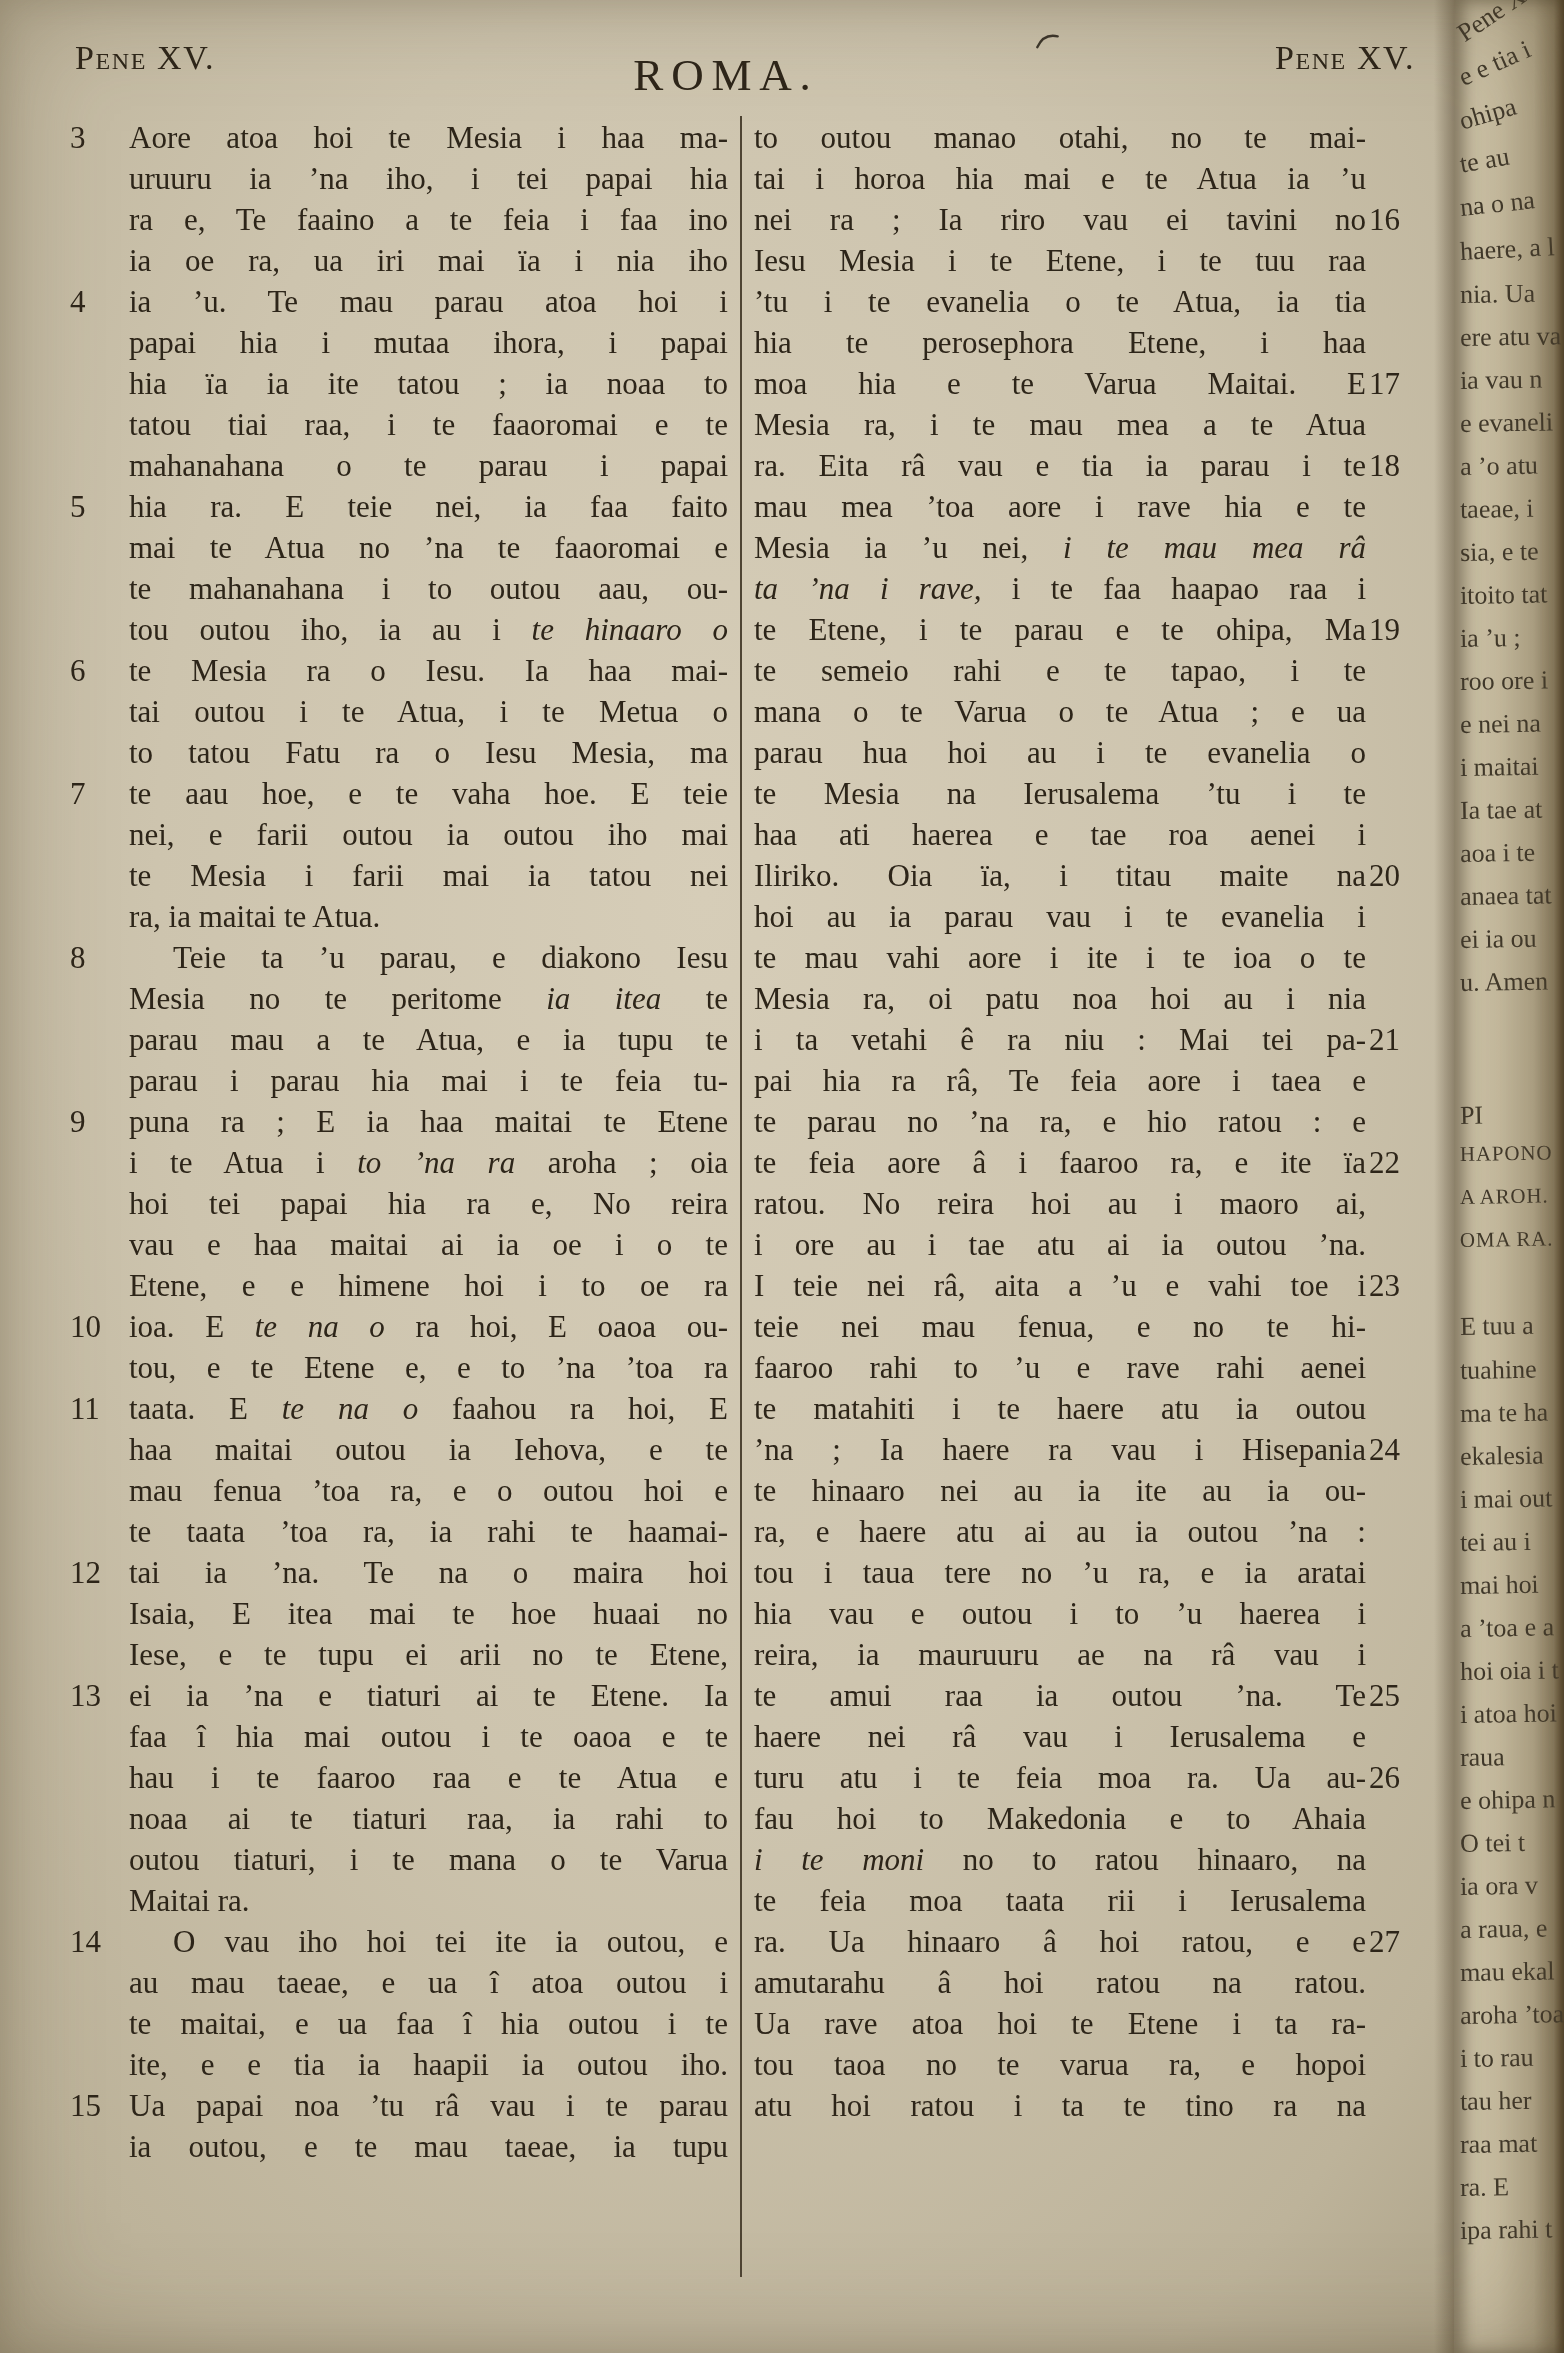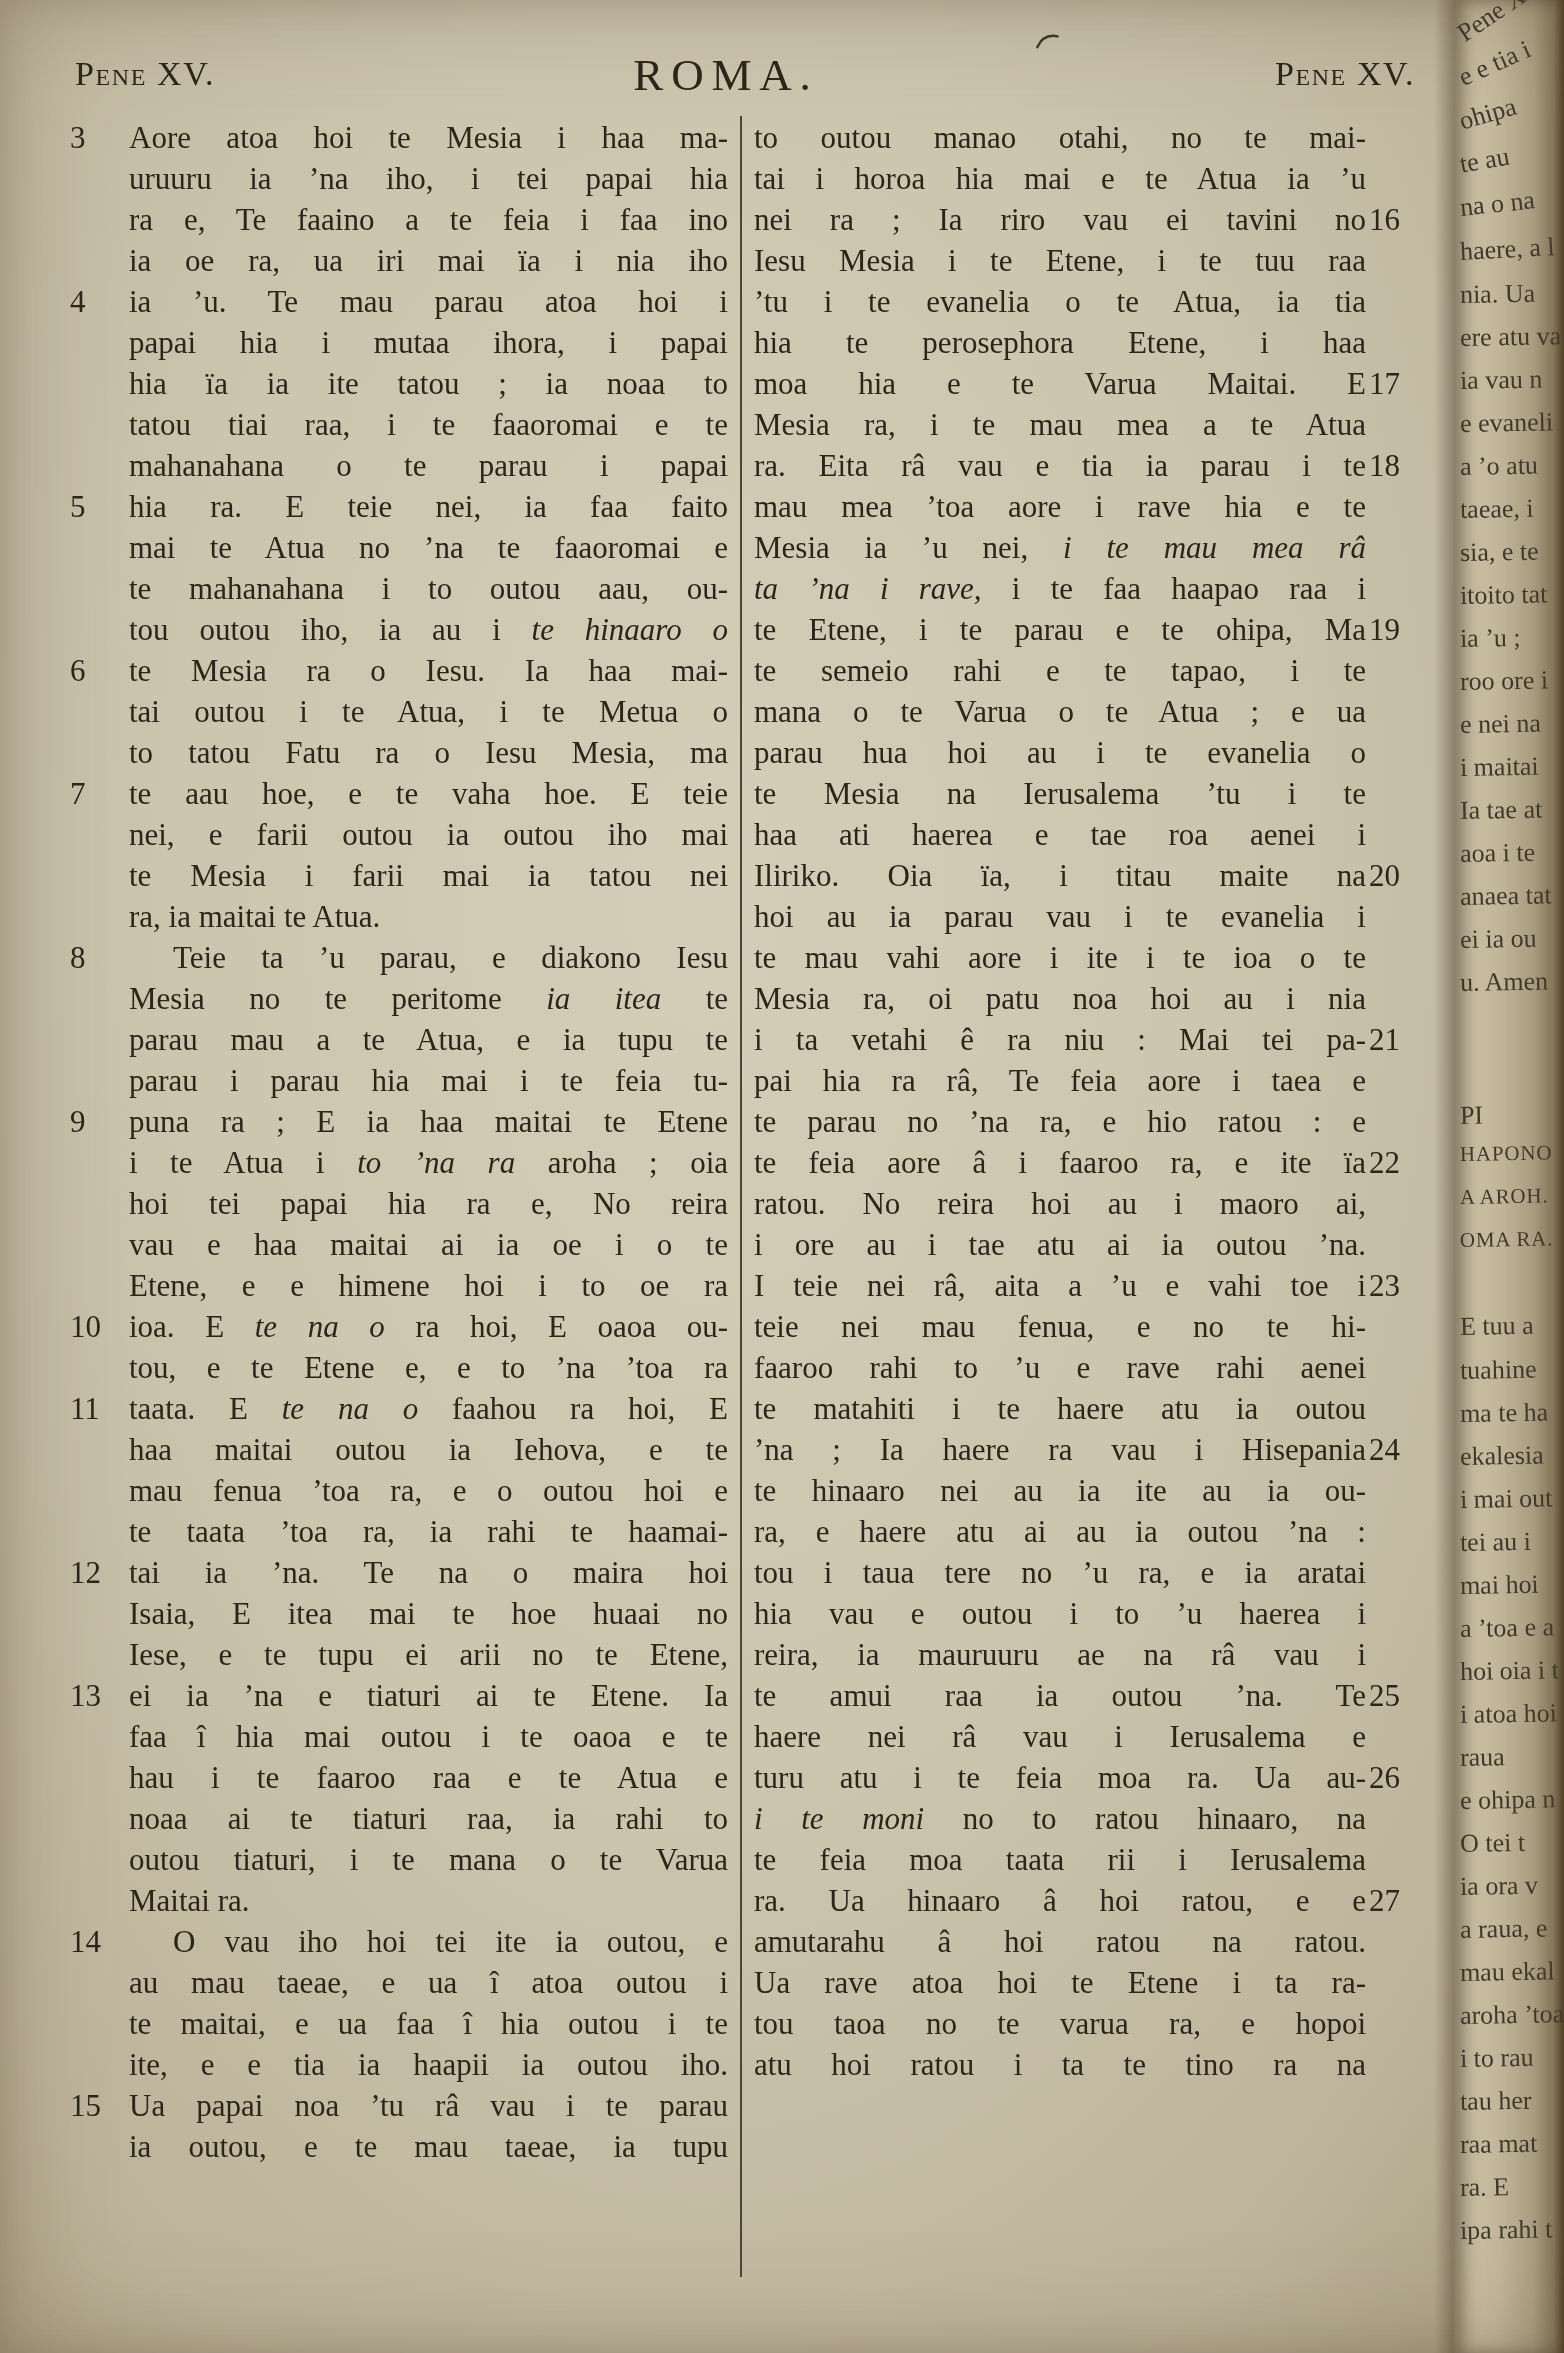--- a/index.html
+++ b/index.html
@@ -5,21 +5,21 @@
   html,body{margin:0;padding:0;}
   body{
     width:1565px;height:2354px;position:relative;overflow:hidden;
     font-family:"Liberation Serif","DejaVu Serif",serif;
     background:radial-gradient(ellipse at 45% 38%, #d6cdb8 0%, #cdc4ae 45%, #bdb39a 80%, #a89d82 100%);
     color:#2d2519;
   }
   .vignette{position:absolute;inset:0;pointer-events:none;
     box-shadow:inset 0 0 110px rgba(90,75,50,.35), inset 0 0 31px rgba(90,75,50,.18);}
   
-  .running-head{position:absolute;top:55px;font-size:34px;font-variant:small-caps;letter-spacing:1.6px;color:#2d2519;}
+  .running-head{position:absolute;top:39px;font-size:34px;font-variant:small-caps;letter-spacing:1.6px;color:#2d2519;}
   .rh-left{left:75px;}
   .rh-center{left:0;width:1452px;text-align:center;font-size:45px;letter-spacing:7.8px;font-variant:normal;top:49px;}
   .rh-right{right:150px;}
   
   .col{position:absolute;top:117px;}
   .col-left{left:129px;width:599px;}
   .col-right{left:754px;width:612px;}
   .line{position:relative;height:41px;line-height:41px;font-size:31px;
     text-align:justify;text-align-last:justify;color:#2d2519;}
   .line.pend{text-align-last:left;}
@@ -145,20 +145,21 @@
     <div class="line"><span class="ltext"><span>te matahiti i te haere atu ia outou</span></span></div>
     <div class="line"><span class="ltext"><span>’na ; Ia haere ra vau i Hisepania</span></span><span class="vnum">24</span></div>
     <div class="line"><span class="ltext"><span>te hinaaro nei au ia ite au ia ou-</span></span></div>
     <div class="line"><span class="ltext"><span>ra, e haere atu ai au ia outou ’na :</span></span></div>
     <div class="line"><span class="ltext"><span>tou i taua tere no ’u ra, e ia aratai</span></span></div>
     <div class="line"><span class="ltext"><span>hia vau e outou i to ’u haerea i</span></span></div>
     <div class="line"><span class="ltext"><span>reira, ia mauruuru ae na râ vau i</span></span></div>
     <div class="line"><span class="ltext"><span>te amui raa ia outou ’na.  Te</span></span><span class="vnum">25</span></div>
     <div class="line"><span class="ltext"><span>haere nei râ vau i Ierusalema e</span></span></div>
     <div class="line"><span class="ltext"><span>turu atu i te feia moa ra.  Ua au-</span></span><span class="vnum">26</span></div>
+    <div class="line"><span class="ltext"><span>fau hoi to Makedonia e to Ahaia</span></span></div>
     <div class="line"><span class="ltext"><i>i te moni</i><span> no to ratou hinaaro, na</span></span></div>
     <div class="line"><span class="ltext"><span>te feia moa taata rii i Ierusalema</span></span></div>
     <div class="line"><span class="ltext"><span>ra.  Ua hinaaro â hoi ratou, e e</span></span><span class="vnum">27</span></div>
     <div class="line"><span class="ltext"><span>amutarahu â hoi ratou na ratou.</span></span></div>
     <div class="line"><span class="ltext"><span>Ua rave atoa hoi te Etene i ta ra-</span></span></div>
     <div class="line"><span class="ltext"><span>tou taoa no te varua ra, e hopoi</span></span></div>
     <div class="line"><span class="ltext"><span>atu hoi ratou i ta te tino ra na</span></span></div>
   </div>
 
 <div class="gutter"></div>

